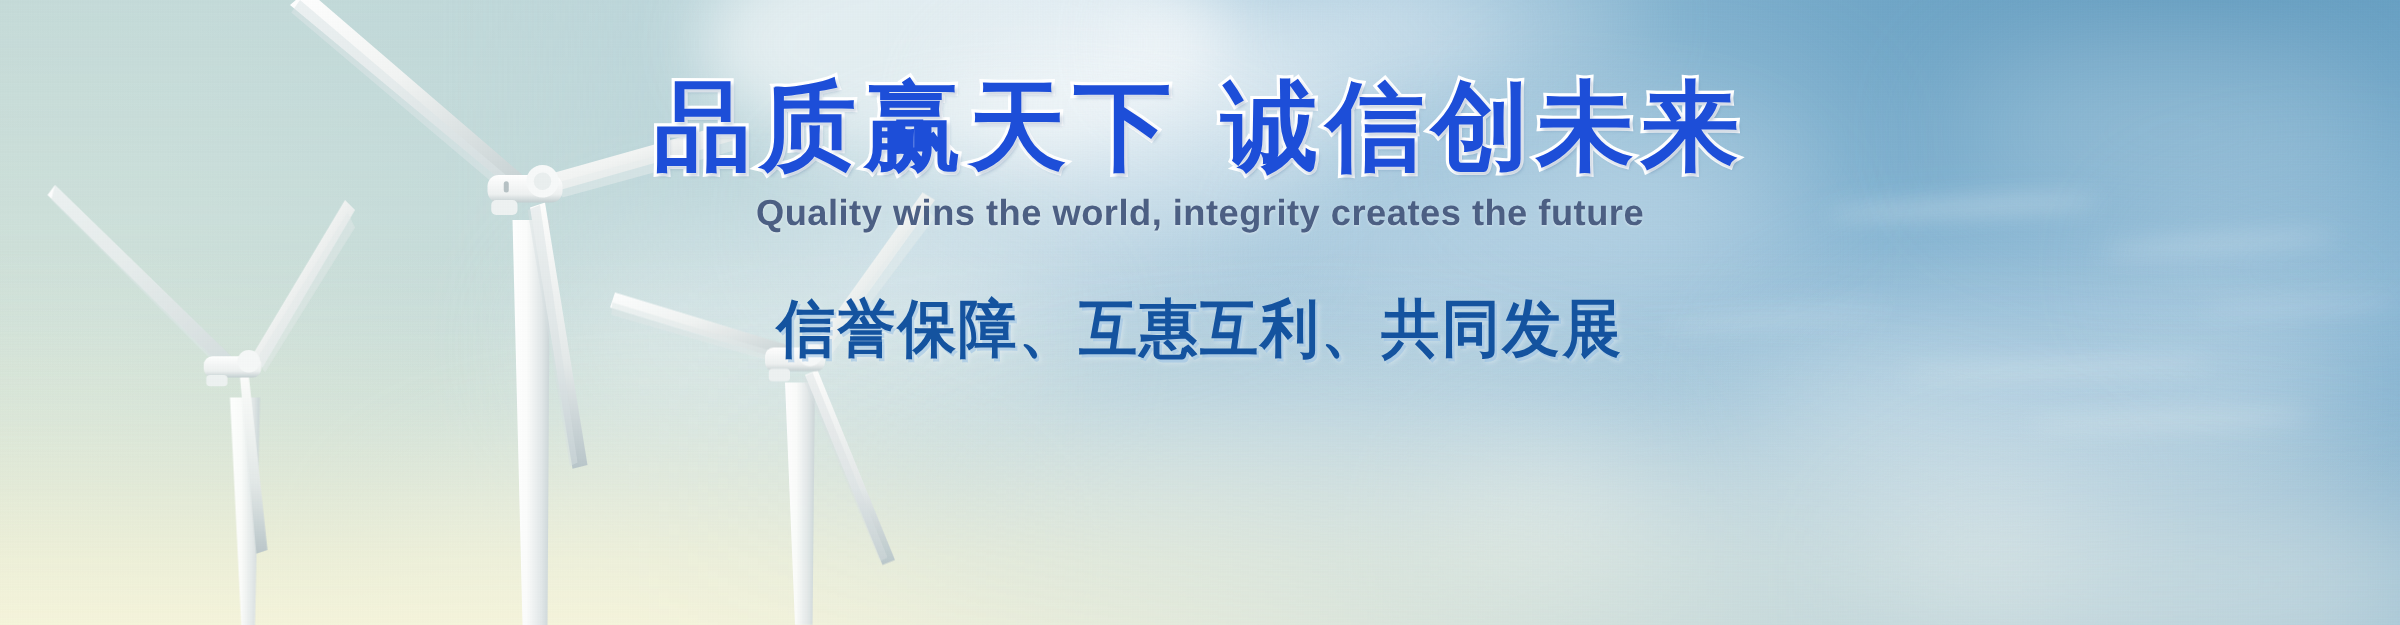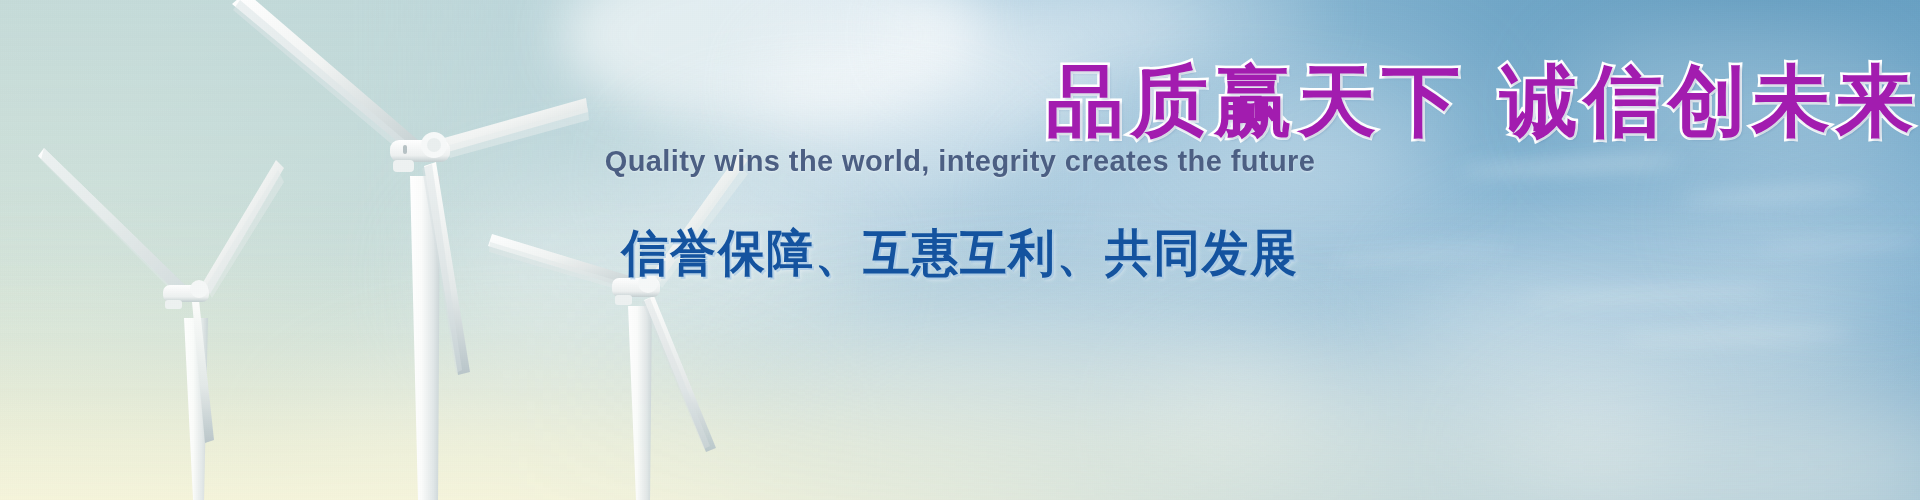--- a/index.html
+++ b/index.html
@@ -133,32 +133,32 @@
     text-align:center;
     z-index:30;
   }
 
   .headline {
     font-family:"Liberation Sans", sans-serif;
     font-size:78px;
     font-weight:700;
     letter-spacing:6px;
     line-height:1.12;
-    color:#a21caf;
+    color:#1d4ed8;
     white-space:nowrap;
     -webkit-text-stroke:5px #ffffff;
     paint-order:stroke fill;
     text-shadow:
       0 0 2px rgba(255,255,255,0.95),
       2px 2px 3px rgba(40,80,130,0.28);
-    text-align: right;
   }
   .headline .gap { display:inline-block; width:34px; }
 
   .subtitle {
+    margin-top:10px;
     font-family:"Liberation Sans", sans-serif;
     font-size:29px;
     font-weight:700;
     letter-spacing:0.4px;
     color:#4c5f83;
     white-space:nowrap;
     text-shadow:0 1px 2px rgba(255,255,255,0.45);
   }
 
   .tagline {

